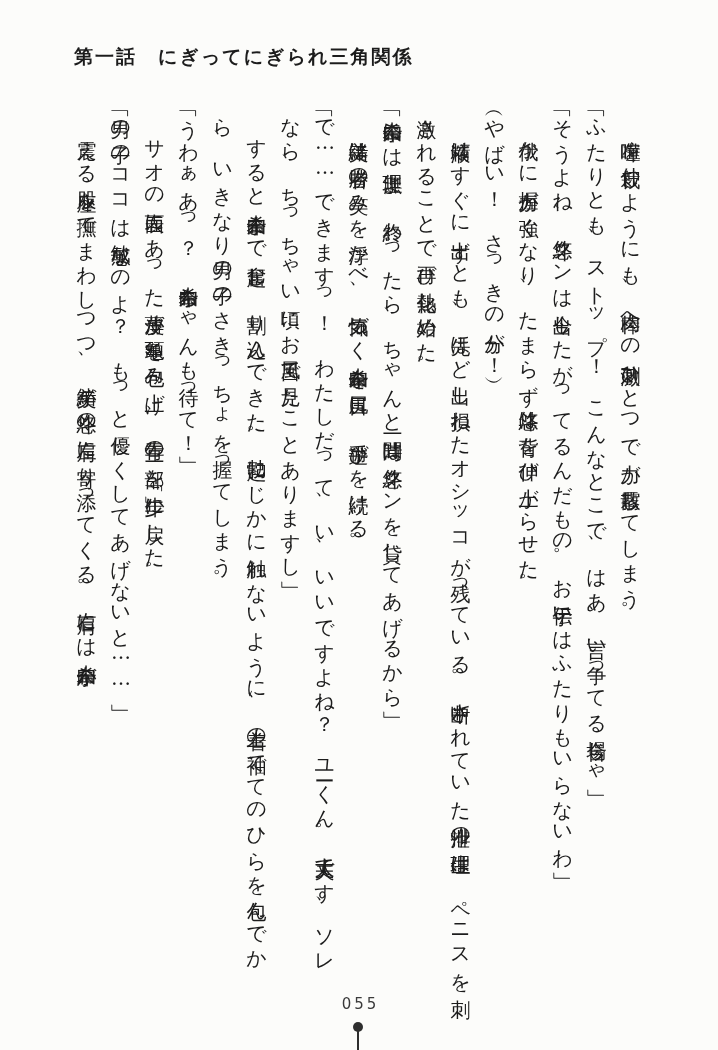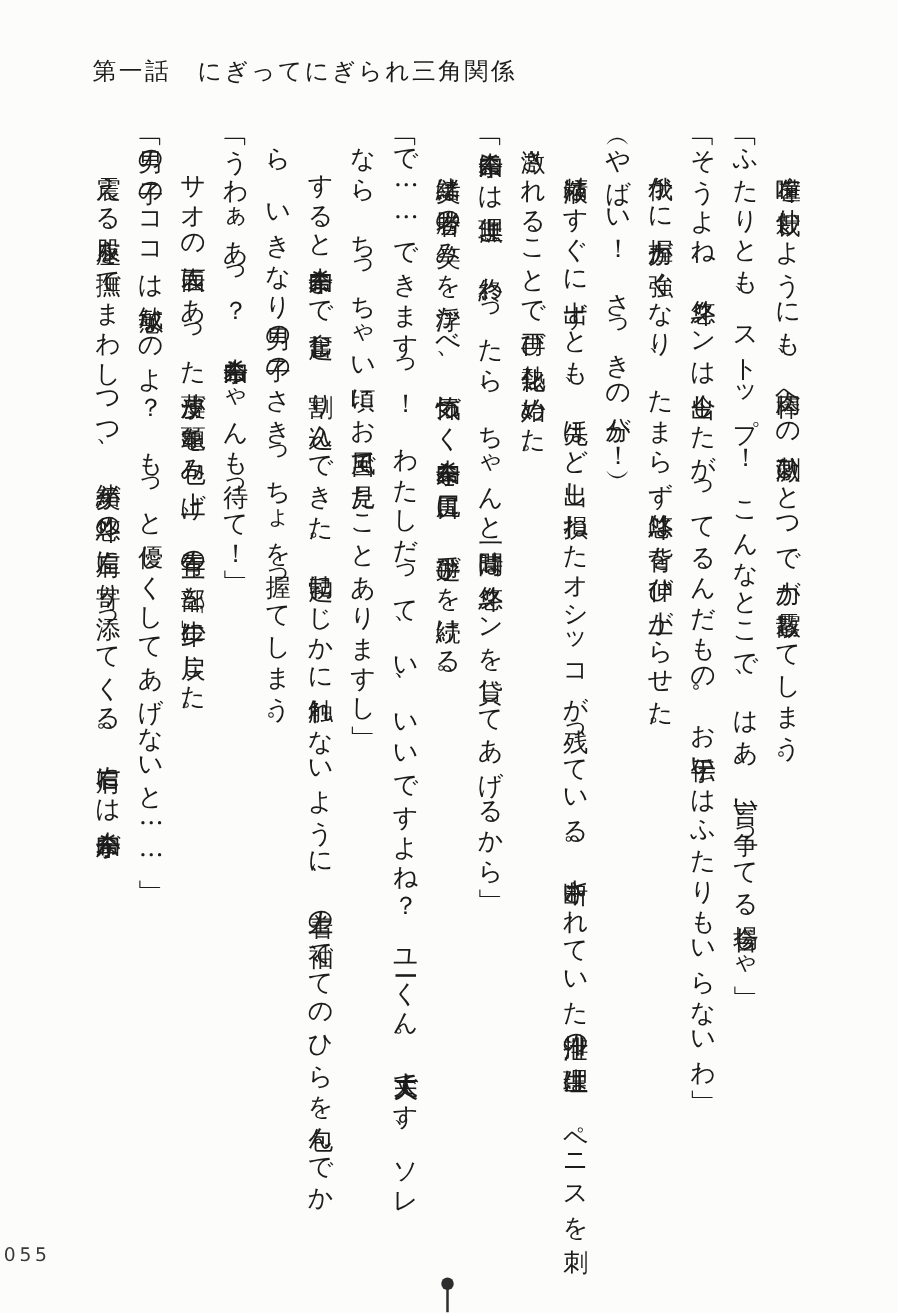--- a/index.html
+++ b/index.html
@@ -15,21 +15,21 @@
     font-family: "DejaVu Serif", "Liberation Serif", serif;
     color: #1c1c1c;
   }
   .chapter-header {
     position: absolute;
     top: 44px;
     left: 74px;
     font-size: 19px;
     letter-spacing: 2px;
     white-space: nowrap;
-    font-weight: 400;
+    font-weight: 700;
   }
   .body-text {
     position: absolute;
     top: 104px;
     right: 70px;
     height: 882px;
     writing-mode: vertical-rl;
     text-orientation: upright;
     font-size: 20px;
     line-height: 34px;
@@ -37,20 +37,21 @@
   }
   .body-text p {
     margin: 0;
     padding: 0;
   }
   .page-footer {
     position: absolute;
     left: 0;
     top: 994px;
     width: 718px;
+    text-align: center;
   }
   .page-number {
     font-family: "DejaVu Sans", "Liberation Sans", sans-serif;
     font-size: 15px;
     letter-spacing: 3px;
     color: #3a3a3a;
     display: inline-block;
     margin-left: 3px; 
   }
   .footer-ornament-dot {

